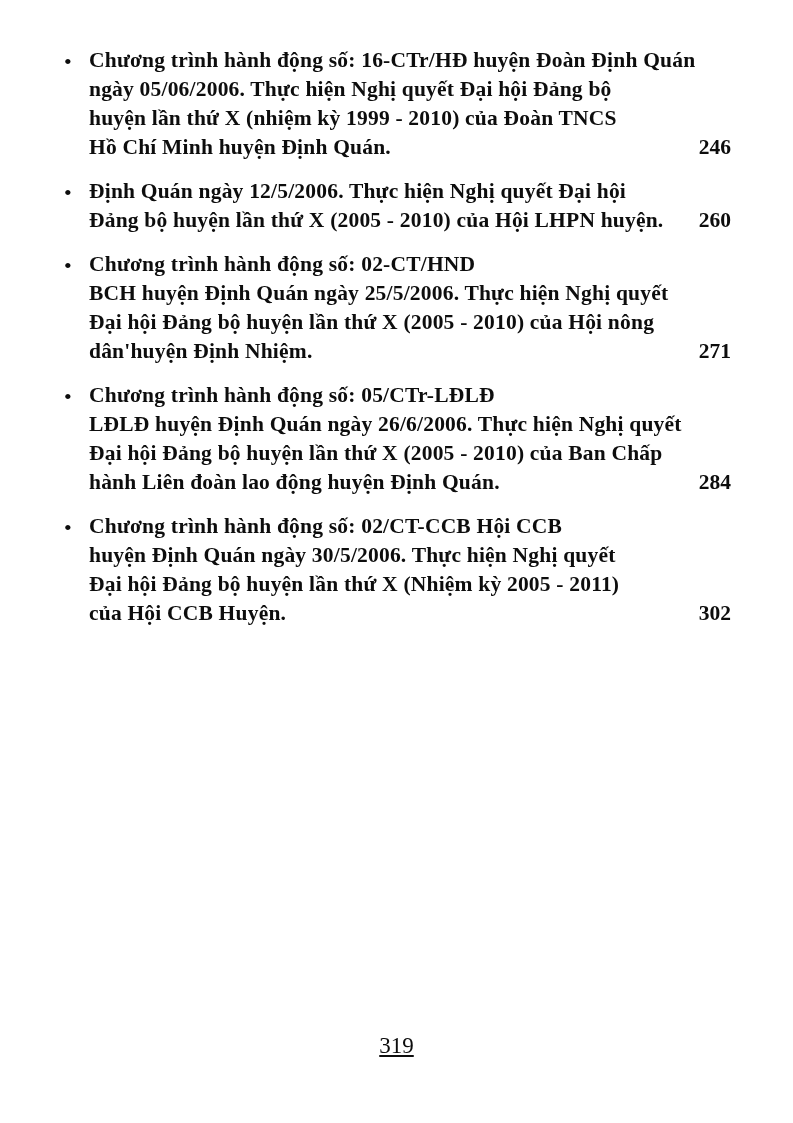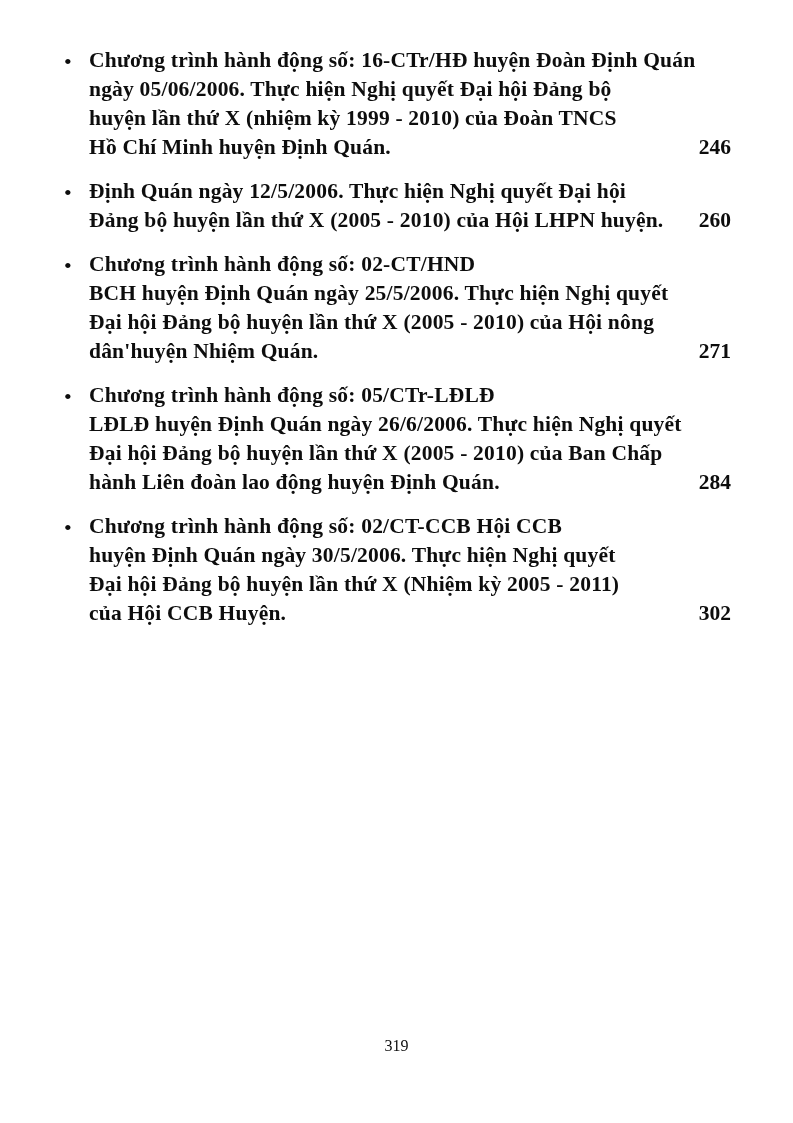--- a/index.html
+++ b/index.html
@@ -49,22 +49,23 @@
     font-size: 21.5px;
     line-height: 29px;
     font-weight: bold;
   }
   .footer {
     position: absolute;
     top: 1031px;
     left: 0;
     width: 100%;
     text-align: center;
-    font-size: 16px;
+    font-size: 23px;
     line-height: 29px;
+    text-decoration: underline;
   }
 </style>
 </head>
 <body>
 
 <div class="page">
   <div class="content" id="toc-list">
       <div class="entry">
         <span class="bullet">•</span>
         <div class="line">Chương trình hành động số: 16-CTr/HĐ huyện Đoàn Định Quán</div>
@@ -77,21 +78,21 @@
         <span class="bullet">•</span>
         <div class="line">Định Quán ngày 12/5/2006. Thực hiện Nghị quyết Đại hội</div>
         <div class="line">Đảng bộ huyện lần thứ X (2005 - 2010) của Hội LHPN huyện.</div>
         <span class="page-num">260</span>
       </div>
       <div class="entry">
         <span class="bullet">•</span>
         <div class="line">Chương trình hành động số: 02-CT/HND</div>
         <div class="line">BCH huyện Định Quán ngày 25/5/2006. Thực hiện Nghị quyết</div>
         <div class="line">Đại hội Đảng bộ huyện lần thứ X (2005 - 2010) của Hội nông</div>
-        <div class="line">dân'huyện Nhiệm Quán.</div>
+        <div class="line">dân'huyện Định Nhiệm.</div>
         <span class="page-num">271</span>
       </div>
       <div class="entry">
         <span class="bullet">•</span>
         <div class="line">Chương trình hành động số: 05/CTr-LĐLĐ</div>
         <div class="line">LĐLĐ huyện Định Quán ngày 26/6/2006. Thực hiện Nghị quyết</div>
         <div class="line">Đại hội Đảng bộ huyện lần thứ X (2005 - 2010) của Ban Chấp</div>
         <div class="line">hành Liên đoàn lao động huyện Định Quán.</div>
         <span class="page-num">284</span>
       </div>

